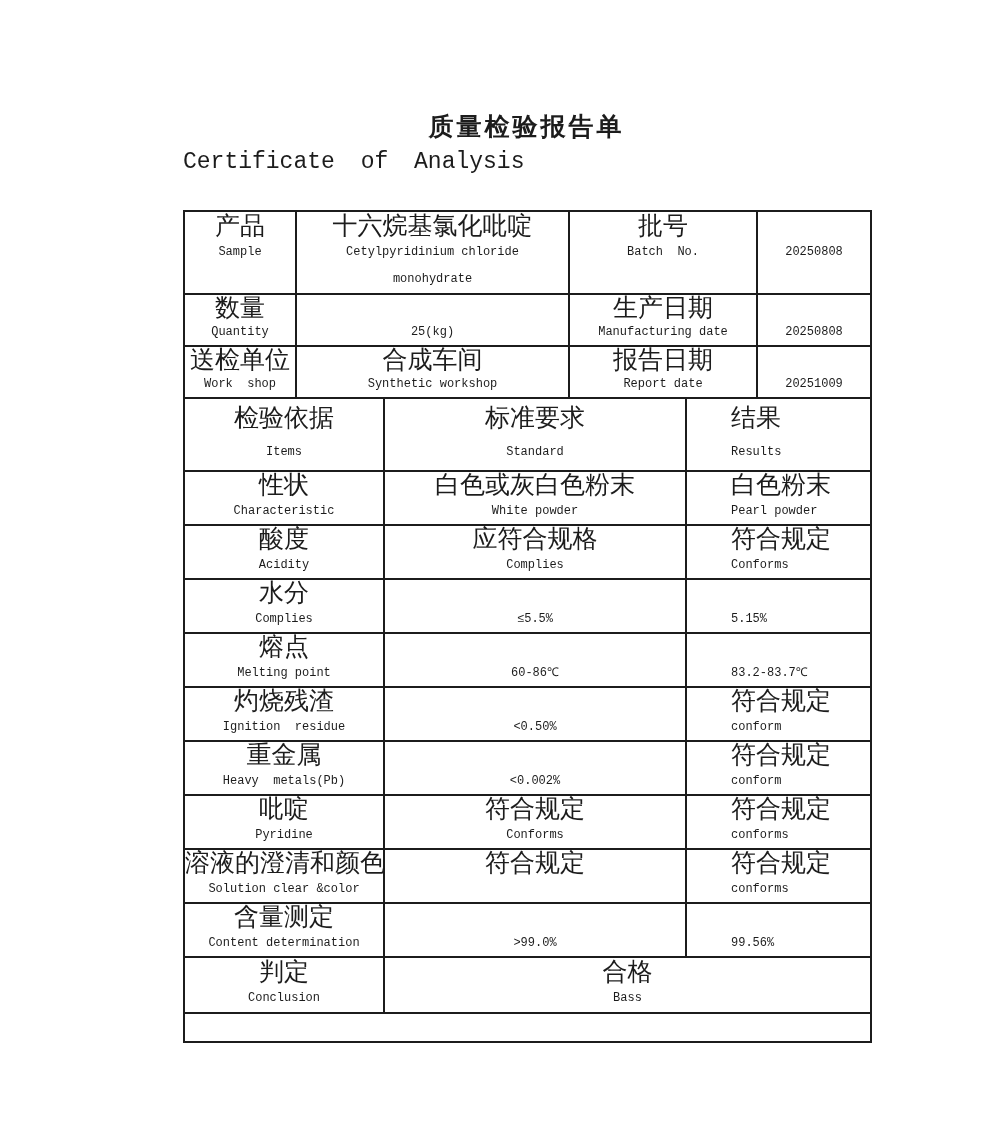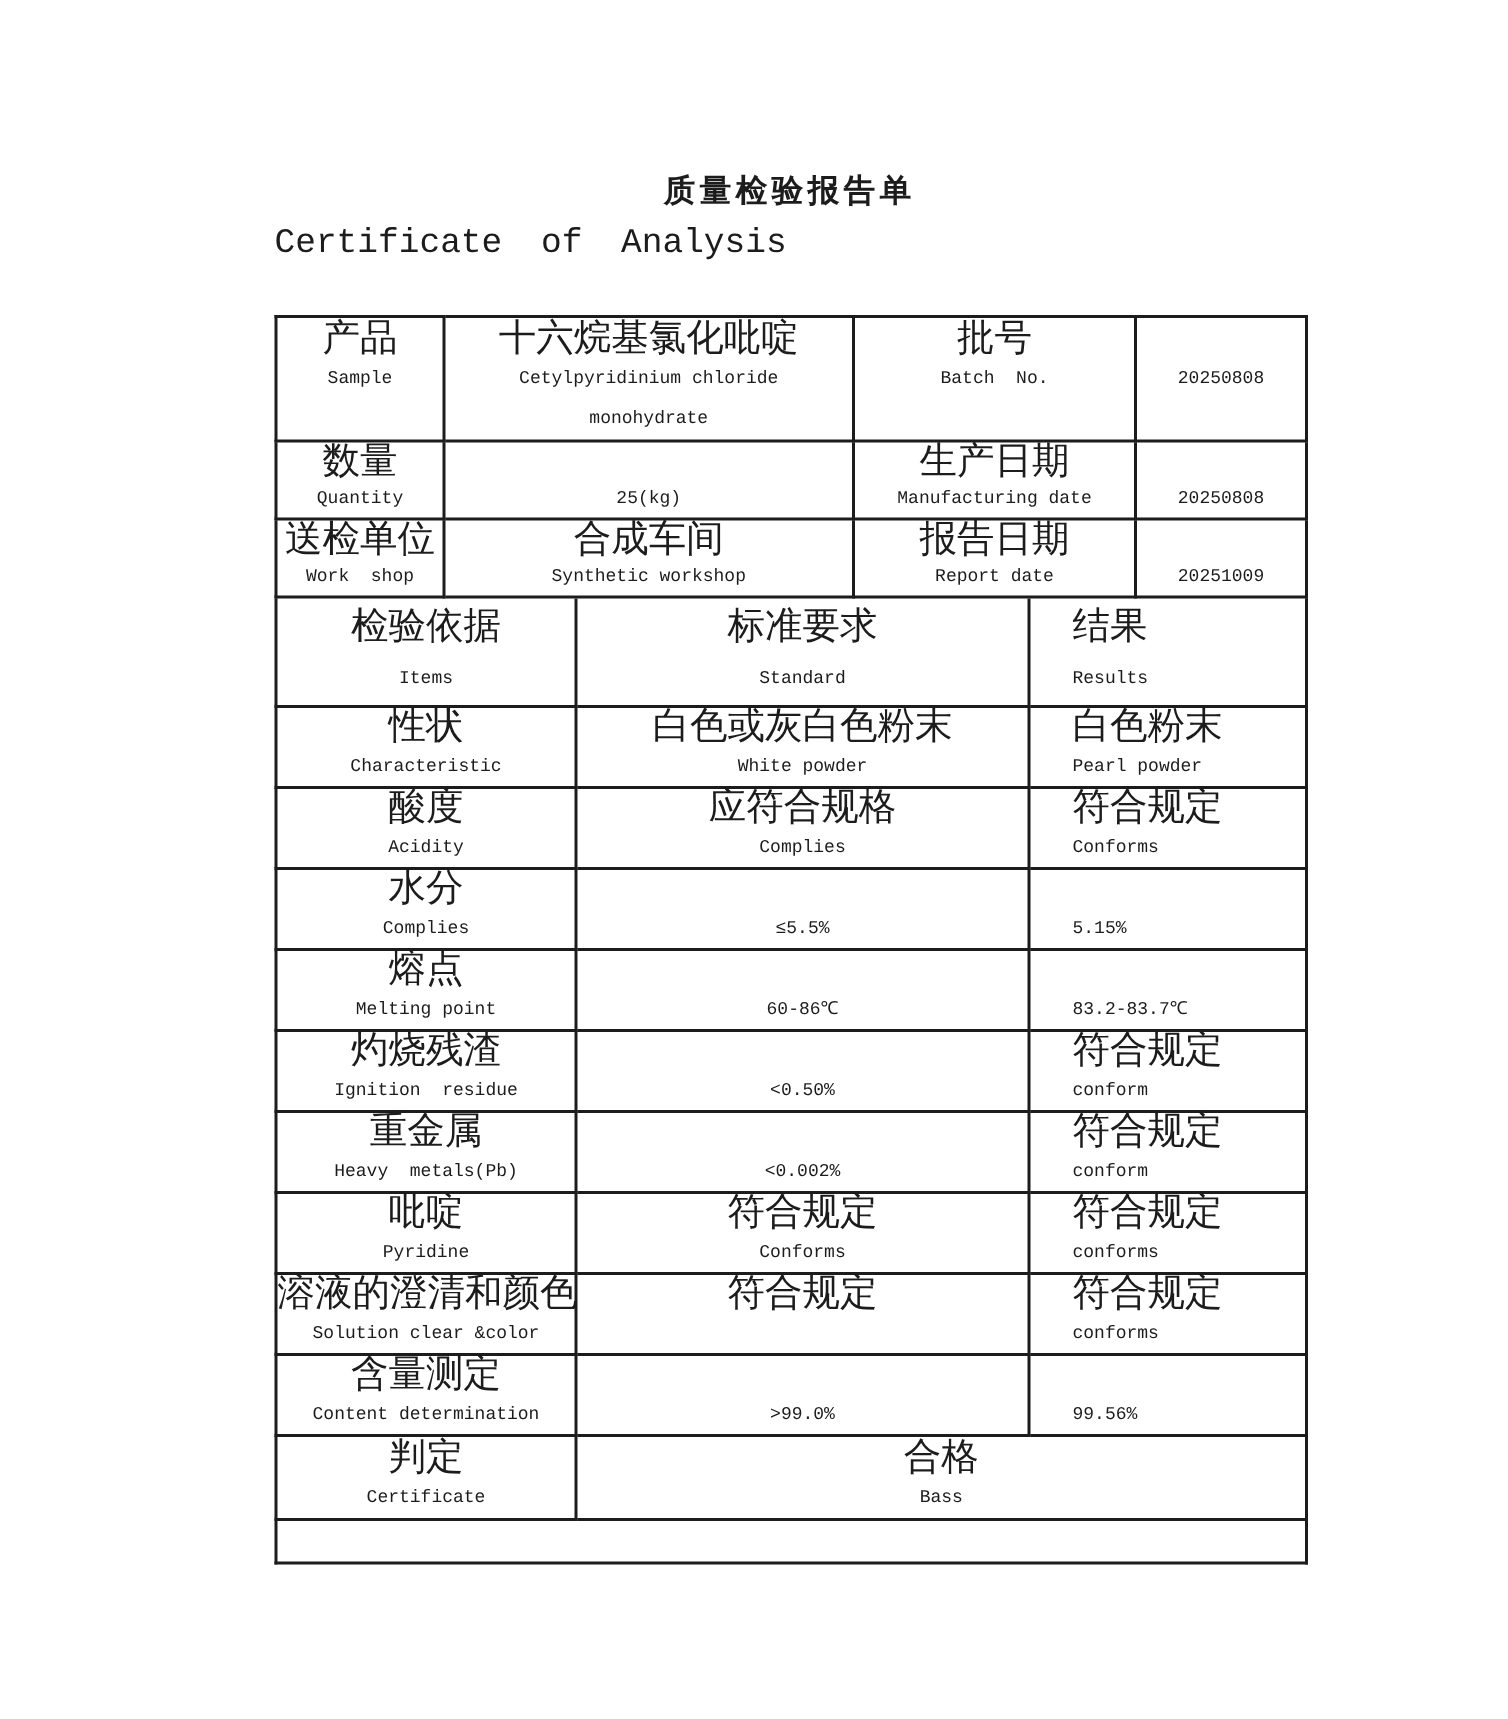--- a/index.html
+++ b/index.html
@@ -15,21 +15,21 @@
   .doc {
     position: absolute;
     left: 183px;
     top: 112px;
     width: 687px;
   }
   .title-cn {
     text-align: center;
     font-family: "DejaVu Sans", "Liberation Sans", sans-serif;
     font-weight: 700;
-    font-size: 21px;
+    font-size: 25px;
     letter-spacing: 3px;
     line-height: 30px;
   }
   .title-en {
     font-family: Liberation Mono, monospace;
     font-size: 23px;
     word-spacing: 12px;
     line-height: 32px;
     margin-top: 4px;
   }
@@ -54,21 +54,21 @@
   tr.info-r1 .l { height: 27px; line-height: 27px; }
   tr.info-sm { height: 51px; }
   tr.info-sm .l { height: 25px; line-height: 25px; }
   tr.hdr { height: 72px; margin-top: 12px; }
   tr.hdr .l { height: 34px; line-height: 34px; }
   tr.item { height: 52px; }
   tr.item .l { height: 26px; line-height: 26px; }
   tr.concl { height: 54px; }
   tr.concl .l { height: 27px; line-height: 27px; }
   tr.blank { height: 29px; }
-  td.res { text-align: left; padding-left: 28px; }
+  td.res { text-align: left; padding-left: 44px; }
 </style>
 </head>
 <body>
 
 <div class="page">
   <div class="doc">
 
     <div class="title-cn">质量检验报告单</div>
     <div class="title-en">Certificate of Analysis</div>
 
@@ -294,21 +294,21 @@
           </td>
           <td class="res">
             <div class="l cn"></div>
             <div class="l en">99.56%</div>
           </td>
         </tr>
 
         <tr class="concl">
           <td>
             <div class="l cn">判定</div>
-            <div class="l en">Certificate</div>
+            <div class="l en">Conclusion</div>
           </td>
           <td colspan="2">
             <div class="l cn">合格</div>
             <div class="l en">Bass</div>
           </td>
         </tr>
 
         <tr class="blank">
           <td colspan="3"></td>
         </tr>

